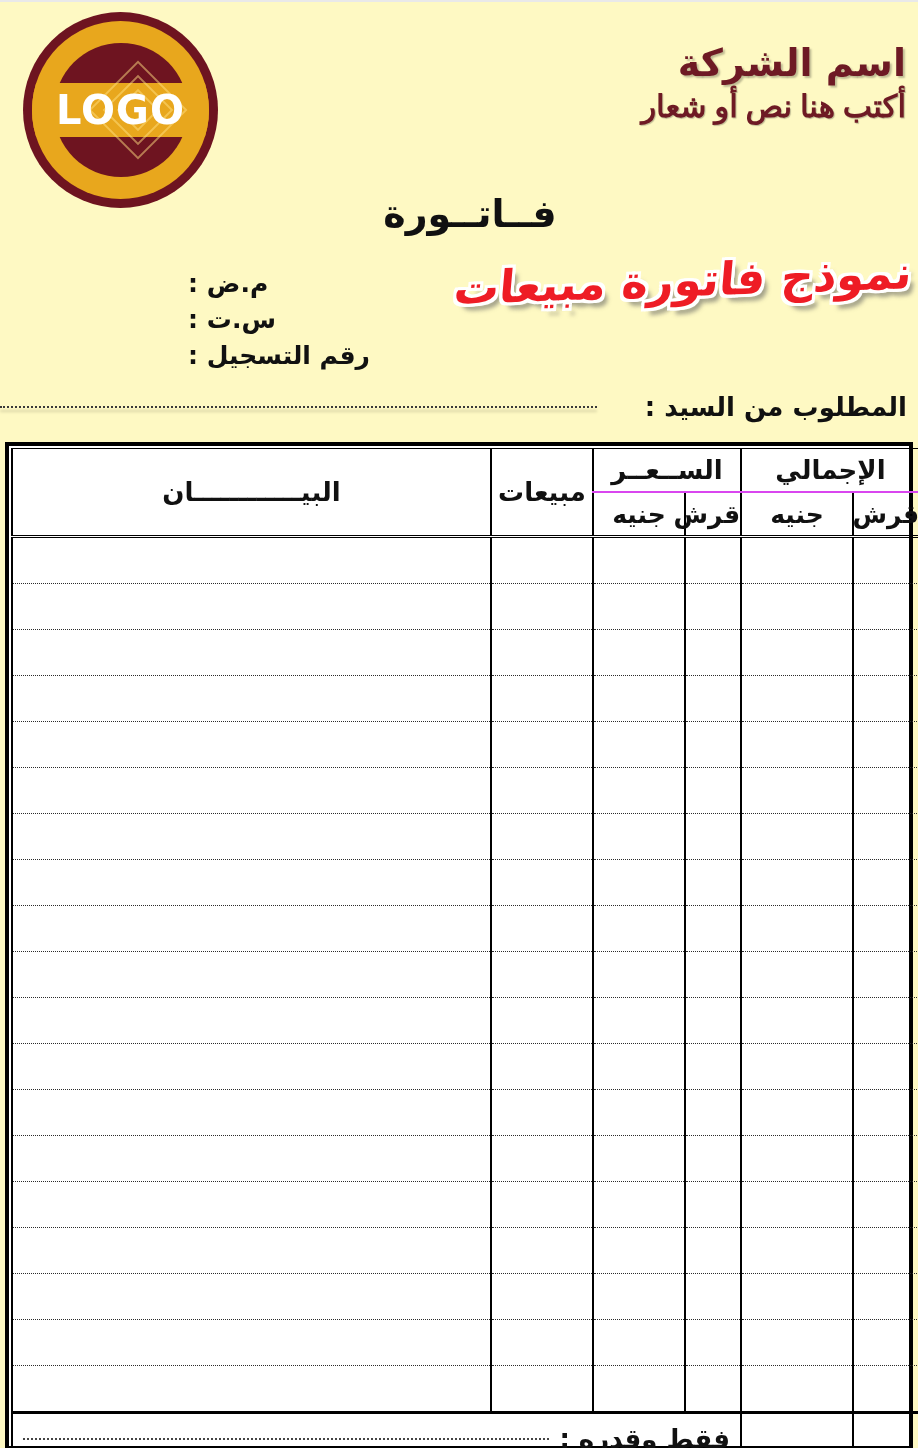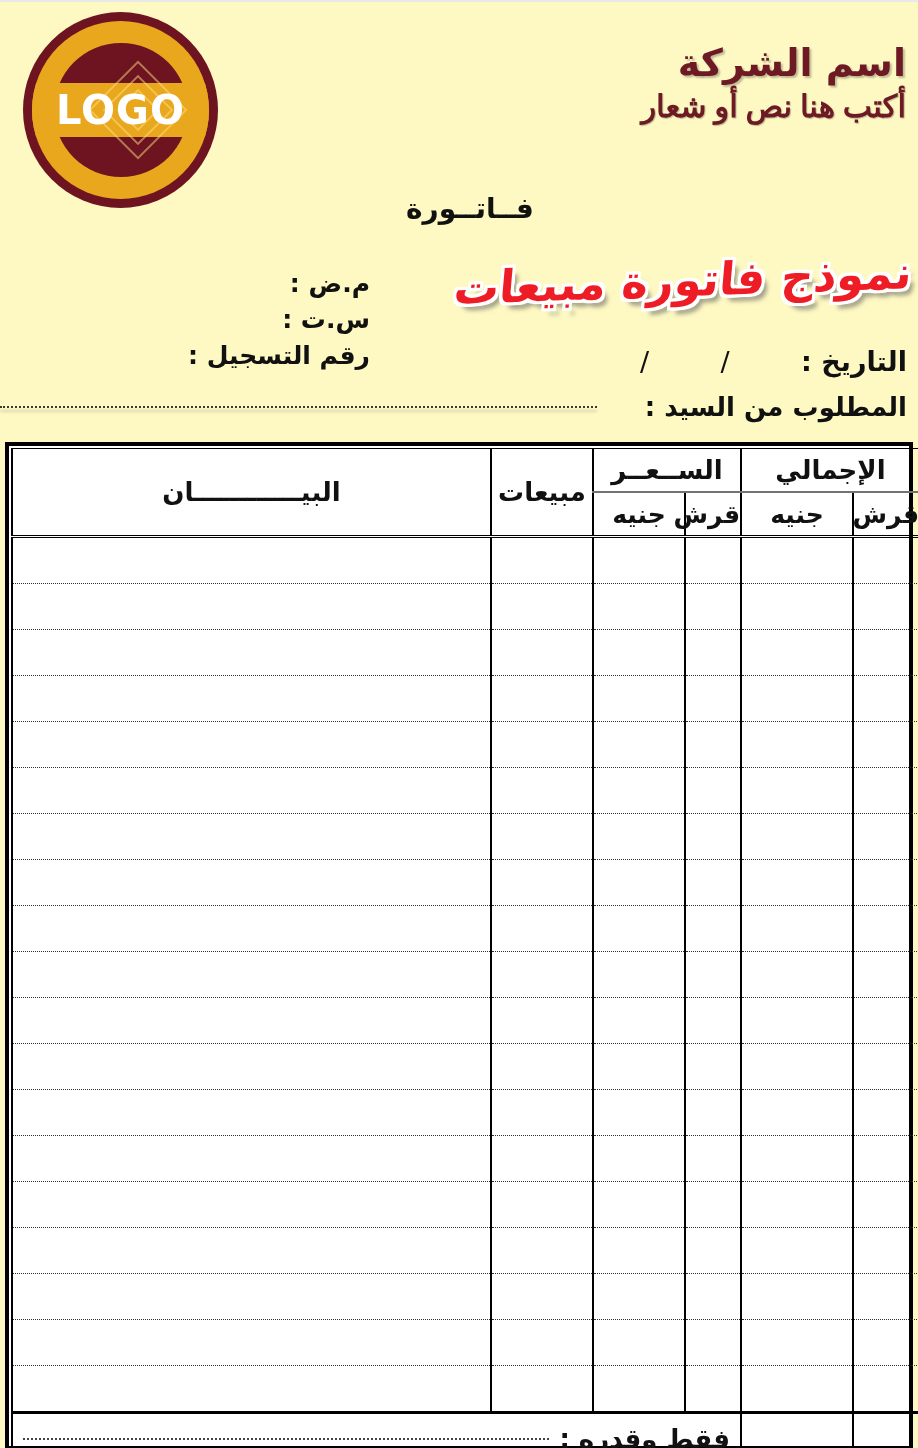--- a/index.html
+++ b/index.html
@@ -26,51 +26,51 @@
         color:#fff;font-weight:bold;font-size:40px;letter-spacing:1px;}
 
   
   .company{position:absolute;top:42px;right:12px;text-align:right;direction:rtl;color:#6e1a24;}
   .company-name{font-size:38px;font-weight:bold;line-height:1.05;
         text-shadow:2px 2px 2px rgba(0,0,0,.25);}
   .company-tagline{font-size:31px;font-weight:bold;margin-top:4px;
         text-shadow:1px 1px 1px rgba(0,0,0,.25);font-family:Liberation Serif, serif;}
 
   .invoice-title{position:absolute;top:190px;left:320px;width:300px;text-align:center;
-        direction:rtl;font-size:28px;font-weight:bold;color:#111;}
+        direction:rtl;font-size:38px;font-weight:bold;color:#111;}
 
   .stamp{position:absolute;top:252px;right:6px;direction:rtl;white-space:nowrap;
         font-size:45px;font-weight:bold;color:#ee1c25;
         transform:rotate(-2deg) skewX(-7deg);transform-origin:center;
         text-shadow:
           -3px -3px 0 #fff, 3px -3px 0 #fff, -3px 3px 0 #fff, 3px 3px 0 #fff,
           0 -3px 0 #fff, 0 3px 0 #fff, -3px 0 0 #fff, 3px 0 0 #fff,
           6px 7px 4px rgba(90,90,90,.55);}
 
   
-  .meta-left{position:absolute;top:264px;right:548px;direction:rtl;text-align:right;
+  .meta-left{position:absolute;top:264px;right:548px;direction:rtl;text-align:left;
         font-size:25px;font-weight:bold;line-height:36px;white-space:nowrap;}
   .date-line{position:absolute;top:344px;right:11px;direction:rtl;
         font-size:27px;font-weight:bold;white-space:nowrap;}
   .date-line .slash{margin-right:62px;font-weight:normal;}
   .customer-line{position:absolute;top:390px;right:11px;left:0;direction:rtl;
         display:flex;align-items:center;font-size:26px;font-weight:bold;gap:40px;}
   .dotfill{flex:1;height:0;border-bottom:2px dotted #3a3a3a;margin-right:8px;
         box-shadow:0 4px 3px rgba(0,0,0,.15);}
 
   
   .table-wrap{position:absolute;top:440px;left:5px;width:908px;height:1008px;
         box-sizing:border-box;border:4px solid #000;padding:2px;background:#fff;}
   table{width:100%;height:100%;border-collapse:collapse;table-layout:fixed;
         border:1px solid #000;direction:rtl;}
   th,td{border-left:2px solid #000;border-right:2px solid #000;padding:0;}
   thead th{font-weight:bold;text-align:center;vertical-align:middle;}
   thead tr:first-child th{height:42px;font-size:26px;}
   thead tr:last-child th{height:42px;font-size:25px;}
-  th.grp{border-bottom:2px solid #737373;}
+  th.grp{border-bottom:2px solid #d946ef;}
   th.hdr-bottom{border-bottom:3px double #000;}
   th.big{font-size:28px;}
   tbody td{height:45px;border-bottom:1px dotted #2b2b2b;}
   tbody tr:last-child td{border-bottom:none;}
   tfoot td{border-top:3px solid #000;height:50px;vertical-align:middle;}
   .footer-wide{font-size:26px;font-weight:bold;}
   .footer-flex{display:flex;align-items:center;padding:0 10px;direction:rtl;}
   .footer-flex .dotfill{margin-right:10px;box-shadow:none;border-bottom:2px dotted #444;}
 </style>
 </head>
@@ -97,25 +97,20 @@
   <div class="invoice-title">فــاتــورة</div>
 
   <div class="stamp">نموذج فاتورة مبيعات</div>
 
   <div class="meta-left">
     <div>م.ض :</div>
     <div>س.ت :</div>
     <div>رقم التسجيل :</div>
   </div>
 
-  <div class="date-line">
-    <span>التاريخ :</span>
-    <span class="slash">/</span>
-    <span class="slash">/</span>
-  </div>
 
   <div class="customer-line">
     <span>المطلوب من السيد :</span>
     <span class="dotfill"></span>
   </div>
 
   <div class="table-wrap">
     <table>
       <colgroup>
         <col style="width:67px">

